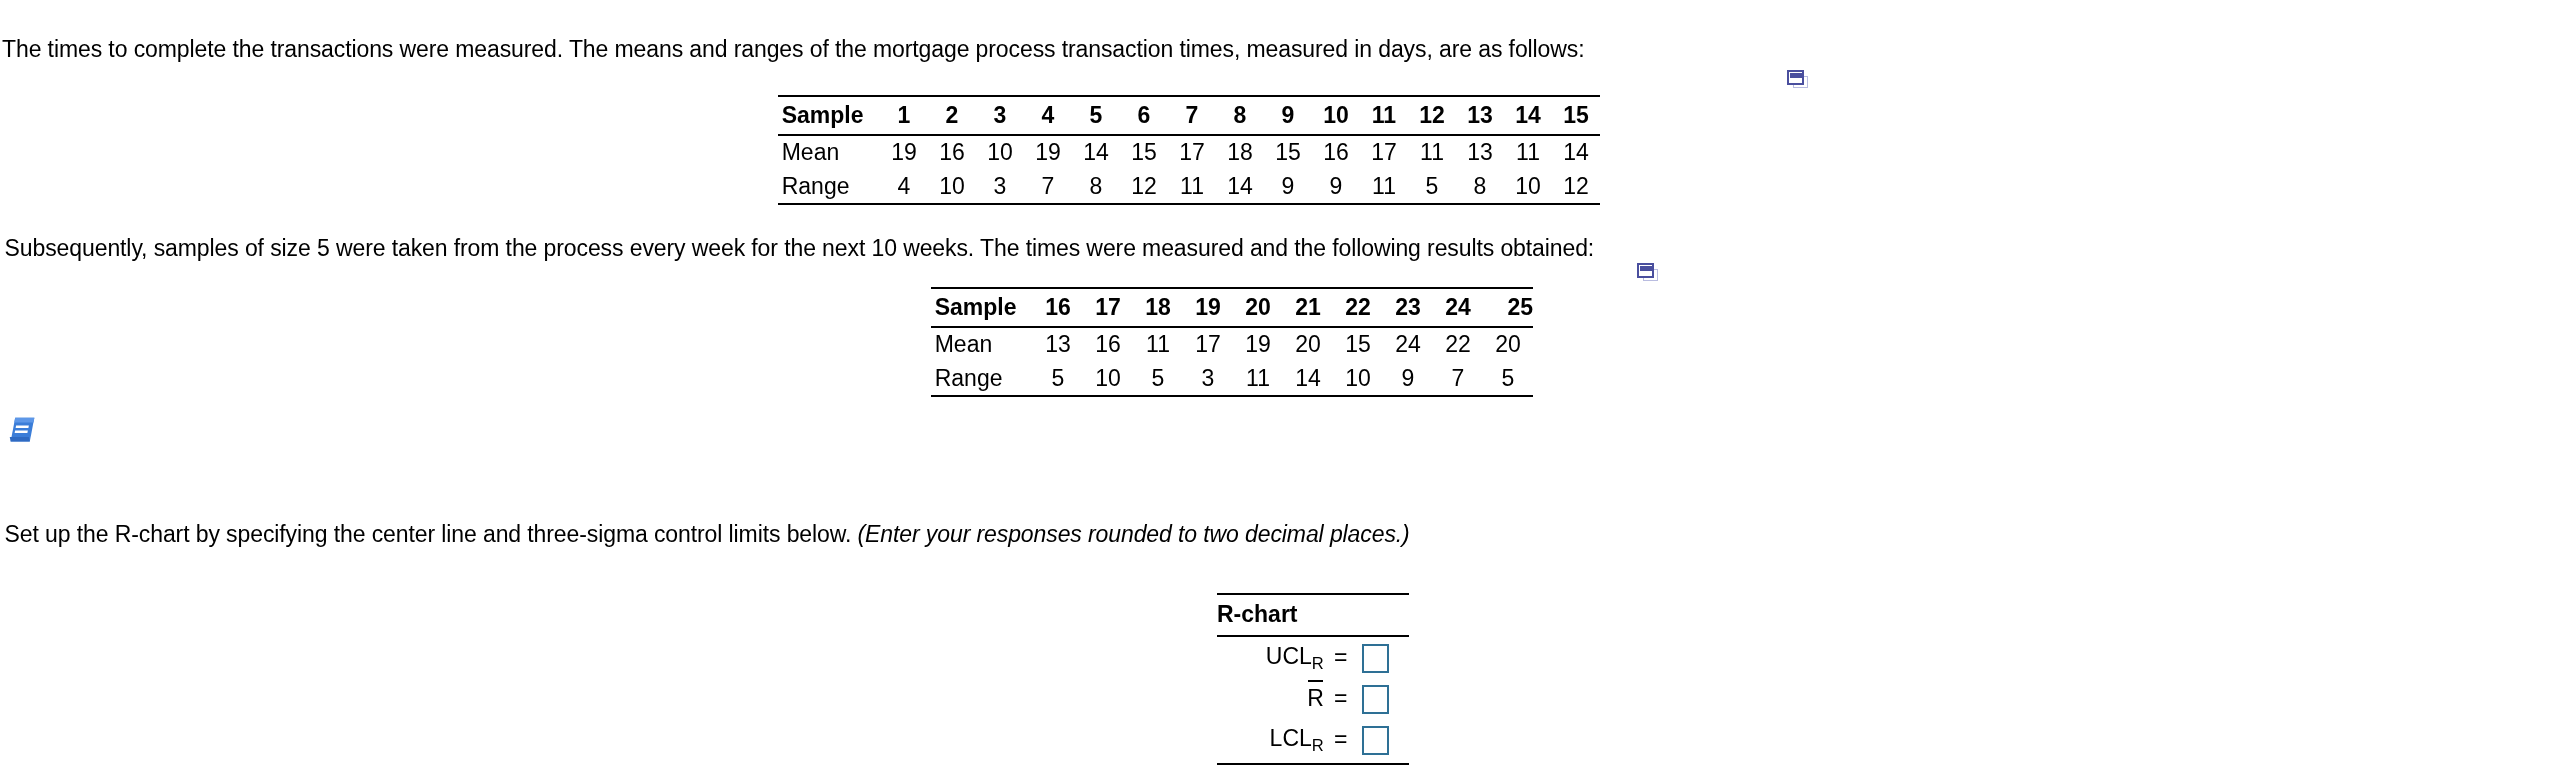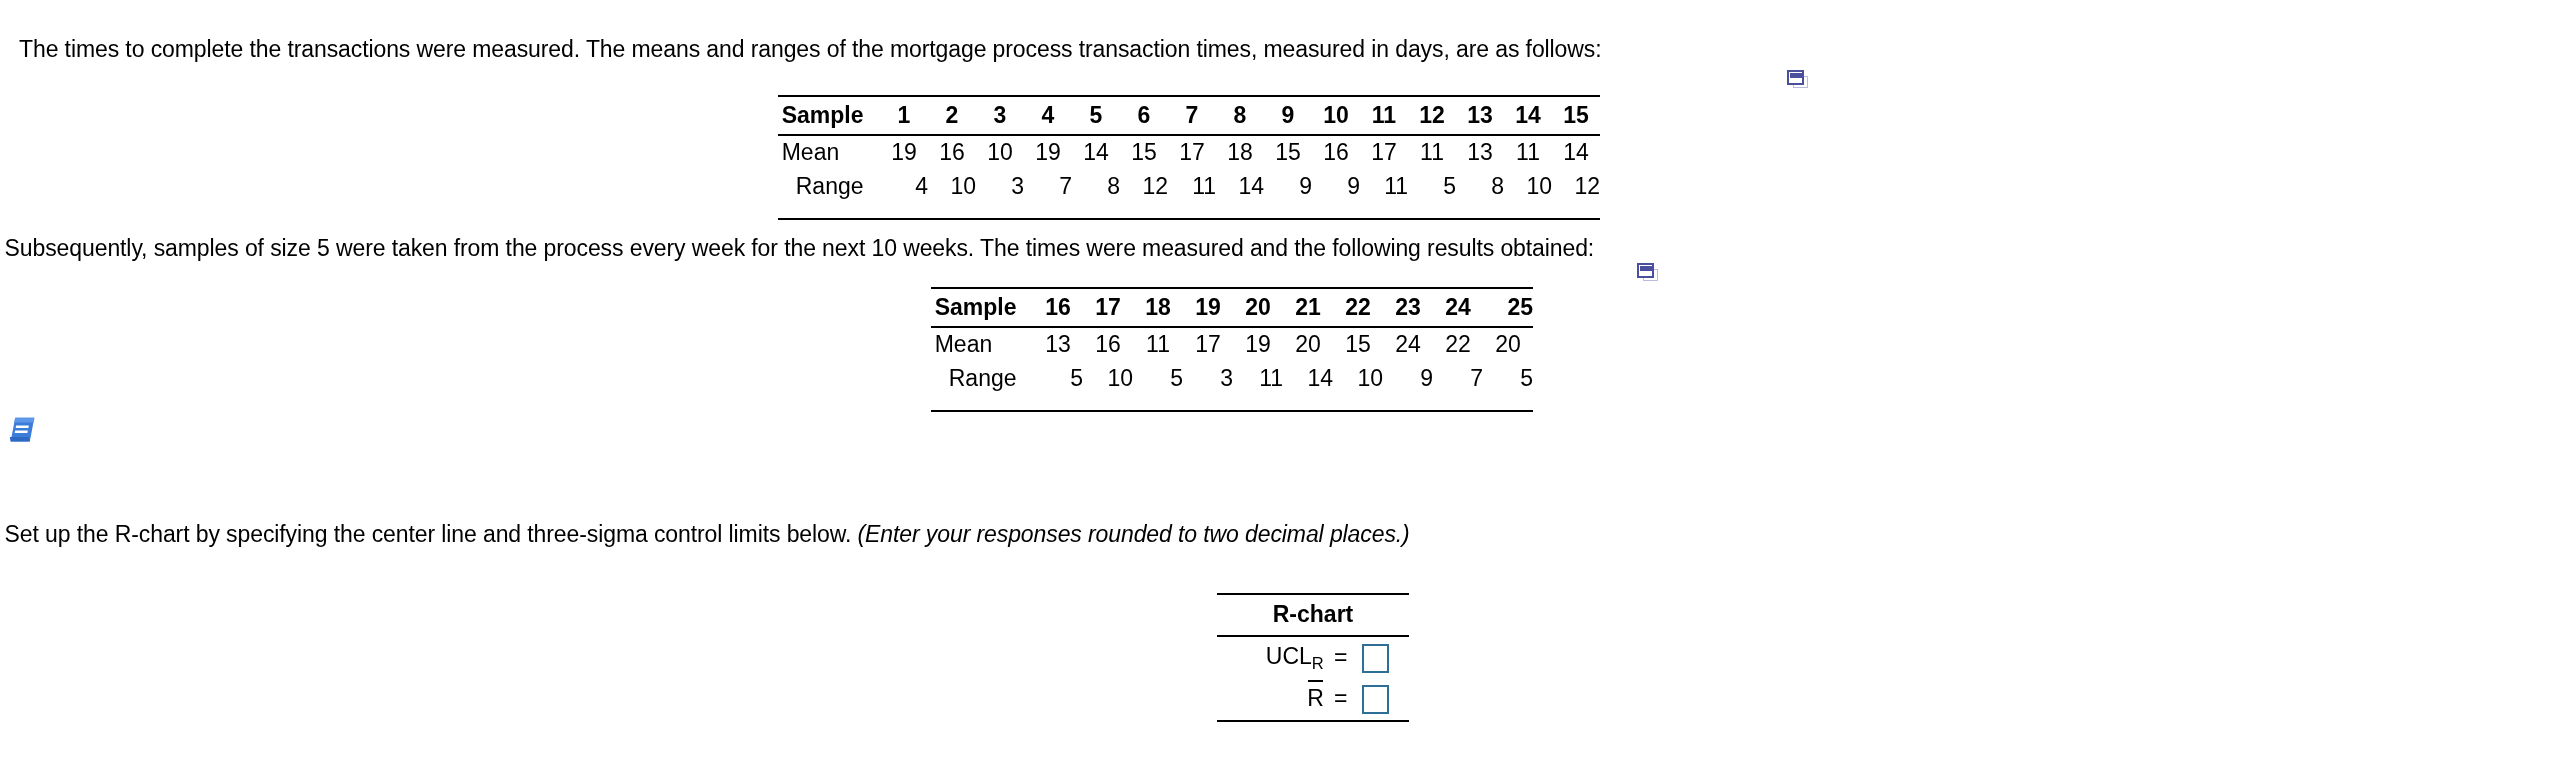--- a/index.html
+++ b/index.html
@@ -51,22 +51,21 @@
     padding-bottom: 3.7px;
   }
   .dtable .rowlabel {
     text-align: left;
     padding-right: 16.5px;
     padding-left: 3.7px;
   }
   .dtable thead th.rowlabel { text-align: left; }
   .dtable tbody tr:last-child td {
     border-bottom: 2.3px solid #000;
-    padding-bottom: 17px;
-    text-align: right;
+    padding-bottom: 2px;
   }
 
   
   .popout {
     position: absolute;
     width: 24px;
     height: 20px;
   }
   .popout .back {
     position: absolute;
@@ -113,21 +112,21 @@
     height: 1.8px;
     background: #000;
   }
 
   
   .ansblock {
     position: absolute;
     width: 192px;
   }
   .ansblock .title {
-    text-align: center;
+    text-align: left;
     font-weight: bold;
     font-size: 23px;
     border-top: 2.3px solid #000;
     border-bottom: 2.7px solid #000;
     padding: 4.6px 0 5.5px 0;
   }
   .ansblock table {
     border-collapse: collapse;
     width: 100%;
     font-size: 23px;
@@ -159,21 +158,21 @@
   sub.rsub {
     font-size: 0.72em;
     vertical-align: -0.30em;
   }
 </style>
 </head>
 <body>
 
 <div class="page">
 
-  <div class="para" style="left:19px; top:35px;">The times to complete the transactions were measured. The means and ranges of the mortgage process transaction times, measured in days, are as follows:</div>
+  <div class="para" style="left:2px; top:35px;">The times to complete the transactions were measured. The means and ranges of the mortgage process transaction times, measured in days, are as follows:</div>
 
   <div class="popout" style="left:1787px; top:70px;">
     <span class="back"></span>
     <span class="front"></span>
   </div>
 
   <table class="dtable" id="table1" style="left:765px; top:95px;">
     <thead>
       <tr>
         <th class="rowlabel">Sample</th>
@@ -310,19 +309,24 @@
           <tr>
             <td class="lbl"><span>UCL</span><sub class="rsub">R</sub></td>
             <td class="eq">=</td>
             <td class="box"><input type="text" class="ibox" style=""></td>
           </tr>
           <tr>
             <td class="lbl"><span class="obar">R</span></td>
             <td class="eq">=</td>
             <td class="box"><input type="text" class="ibox" style=""></td>
           </tr>
+          <tr>
+            <td class="lbl"><span>LCL</span><sub class="rsub">R</sub></td>
+            <td class="eq">=</td>
+            <td class="box"><input type="text" class="ibox" style=""></td>
+          </tr>
         </tbody>
     </table>
     <div class="bottomrule">&nbsp;</div>
   </div>
 
 </div>
 
 
 </body></html>

